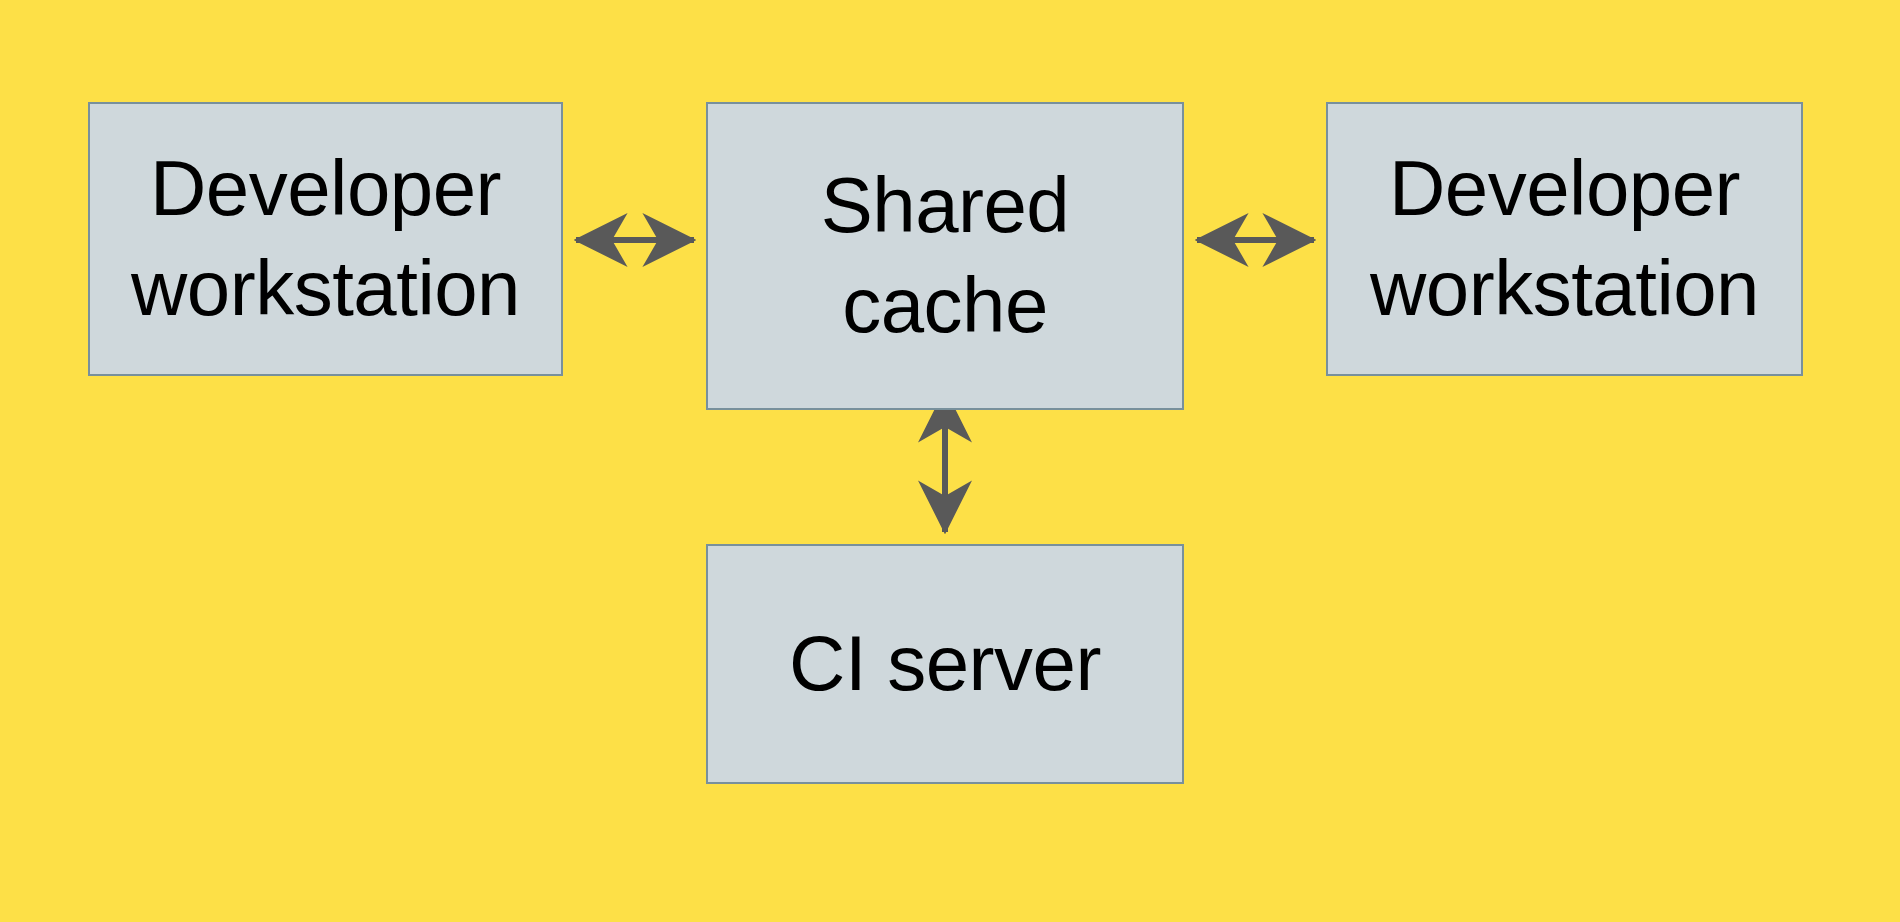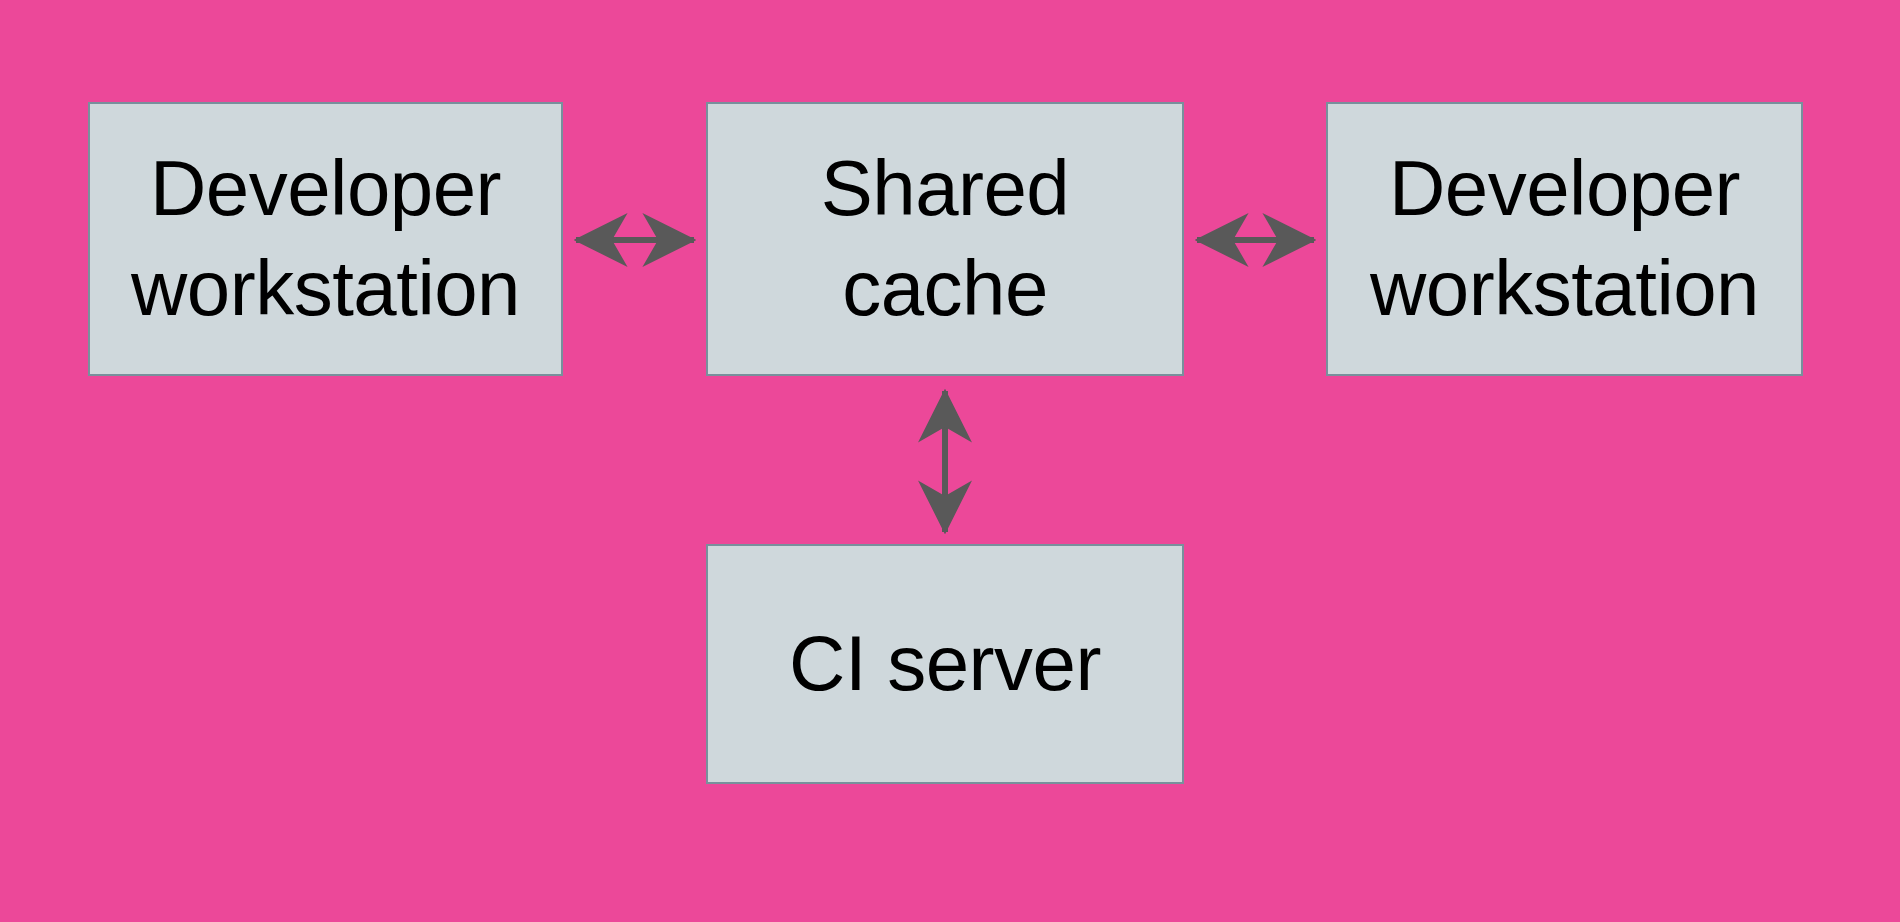--- a/index.html
+++ b/index.html
@@ -9,21 +9,21 @@
     background: #ffffff;
   }
   body {
     font-family: "Liberation Sans", "DejaVu Sans", sans-serif;
   }
 
   #diagram-canvas {
     position: relative;
     width: 1900px;
     height: 922px;
-    background: #ec4899;
+    background: #fde047;
     overflow: hidden;
   }
 
   
   .node {
     position: absolute;
     box-sizing: border-box;
     background: #cfd8dc;
     border: 2px solid #78909c;
     display: flex;
@@ -45,21 +45,21 @@
   #node-dev-left {
     left: 88px;
     top: 102px;
     width: 475px;
     height: 274px;
   }
   #node-shared-cache {
     left: 706px;
     top: 102px;
     width: 478px;
-    height: 274px;
+    height: 308px;
   }
   #node-dev-right {
     left: 1326px;
     top: 102px;
     width: 477px;
     height: 274px;
   }
   #node-ci-server {
     left: 706px;
     top: 544px;

